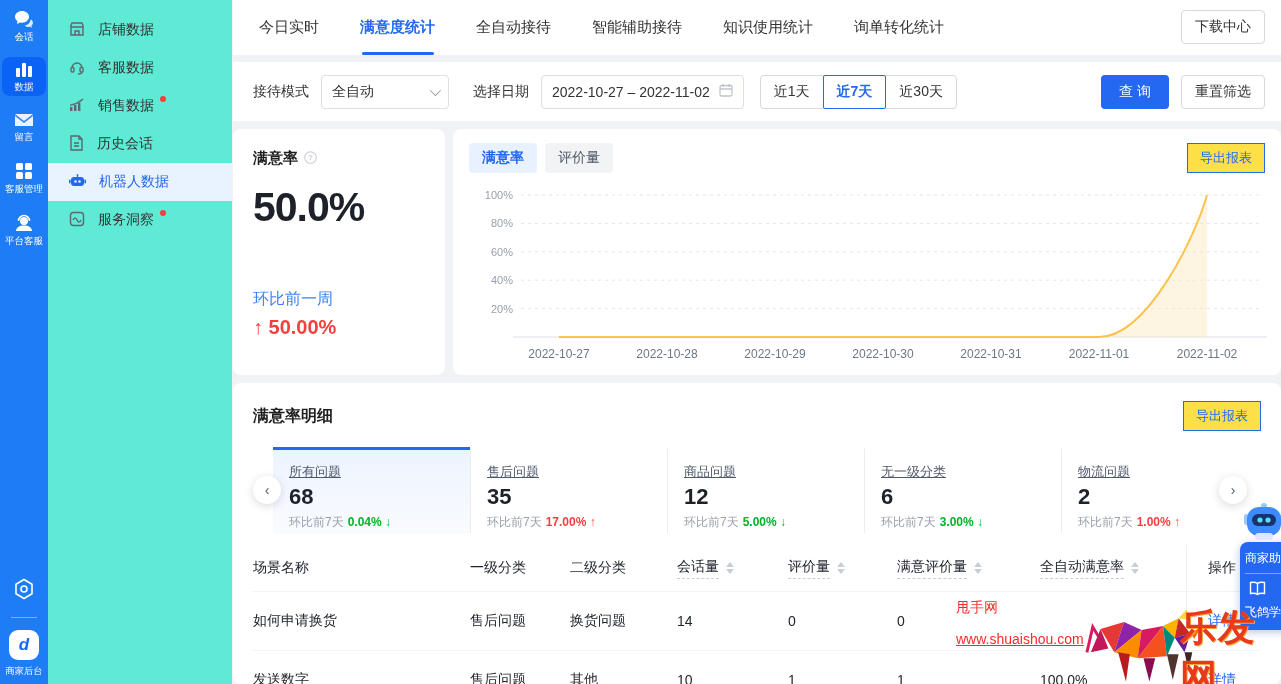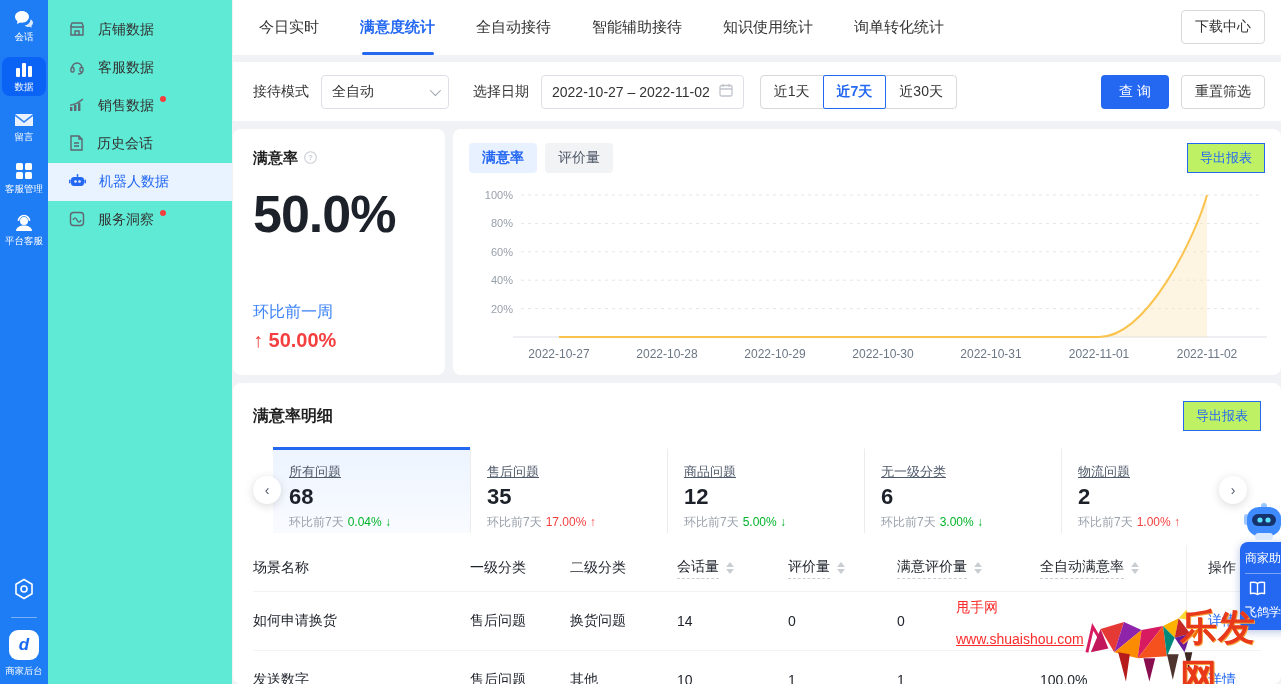--- a/index.html
+++ b/index.html
@@ -59,45 +59,45 @@
   .seg .seg-btn:last-child{border-radius:0 4px 4px 0;}
   .seg .seg-btn.active{border-color:var(--primary);color:var(--primary);font-weight:bold;position:relative;z-index:2;border-radius:2px;}
   .f-spacer{flex:1;}
   .btn-primary{height:34px;padding:0 18px;background:var(--primary);color:#fff;border:none;border-radius:4px;font-size:14px;cursor:pointer;white-space:nowrap;}
   .filterbar .btn-outline{margin-left:12px;}
 
   .cards-row{display:flex;gap:8px;margin-top:8px;height:246px;}
   .card{background:#fff;border-radius:8px;}
   .kpi-card{width:212px;padding:20px;position:relative;}
   .kpi-title{font-size:15px;font-weight:bold;color:#1f1f1f;display:flex;align-items:center;gap:6px;}
-  .kpi-value{font-size:52px;font-weight:bold;color:#1d2129;margin-top:16px;letter-spacing:-1px;}
+  .kpi-value{font-size:41px;font-weight:bold;color:#1d2129;margin-top:16px;letter-spacing:-1px;}
   .kpi-cmp-label{margin-top:58px;font-size:16px;color:#3b82f6;}
   .kpi-cmp{margin-top:6px;font-size:20px;font-weight:bold;color:var(--red);}
 
   .chart-card{flex:1;position:relative;padding:14px 16px;overflow:hidden;}
   .pill-tabs{display:flex;gap:8px;}
   .pill{height:30px;padding:0 13px;border-radius:4px;background:#f2f3f5;color:#4e5969;font-size:14px;display:flex;align-items:center;cursor:pointer;}
   .pill.active{background:#e8f1ff;color:var(--primary);font-weight:bold;}
   .btn-export{position:absolute;top:14px;right:16px;height:30px;padding:0 12px;border:1px solid var(--primary);border-radius:0;
-    color:var(--primary);background:#bef264;font-size:13px;display:flex;align-items:center;cursor:pointer;}
+    color:var(--primary);background:#fde047;font-size:13px;display:flex;align-items:center;cursor:pointer;}
   .chart-wrap{position:absolute;left:2px;top:52px;right:0;bottom:0;}
 
   .detail-card{margin-top:8px;height:301px;padding:18px 20px;position:relative;}
   .detail-head{display:flex;align-items:center;justify-content:space-between;gap:20px;}
   .detail-title{font-size:16px;font-weight:bold;color:#1f1f1f;}
   .detail-card .btn-export{position:static;}
 
   .strip{position:relative;margin-top:16px;display:flex;padding-left:20px;}
   .cat-card{width:197px;height:86px;padding:13px 16px 0;border-top:3px solid transparent;position:relative;cursor:pointer;}
   .cat-card + .cat-card{border-left:1px solid #ececec;}
   .cat-card.active{background:linear-gradient(180deg,#edf4ff,#f9fbff);border-top-color:var(--primary);}
   .cat-name{font-size:13px;color:#4e5969;text-decoration:underline;}
   .cat-value{font-size:22px;font-weight:bold;color:#1d2129;margin-top:3px;}
   .cat-cmp{font-size:12px;color:#9aa0ab;margin-top:4px;white-space:nowrap;}
-  .cat-cmp b{font-weight:normal;margin-left:4px;}
+  .cat-cmp b{font-weight:bold;margin-left:4px;}
   .trend-up{color:var(--red);}
   .trend-down{color:var(--green);}
   .strip-nav{position:absolute;top:29px;width:28px;height:28px;border-radius:50%;background:#fff;box-shadow:0 2px 10px rgba(0,0,0,.15);
     display:flex;align-items:center;justify-content:center;cursor:pointer;z-index:5;color:#4e5969;font-size:14px;}
   .strip-nav.left{left:0;}
   .strip-nav.right{right:14px;}
 
   .table{margin-top:12px;}
   .trow{display:grid;grid-template-columns:217px 100px 107px 111px 109px 143px 146px 1fr;align-items:center;}
   .thead{height:46px;font-size:14px;color:#1d2129;font-weight:500;}

